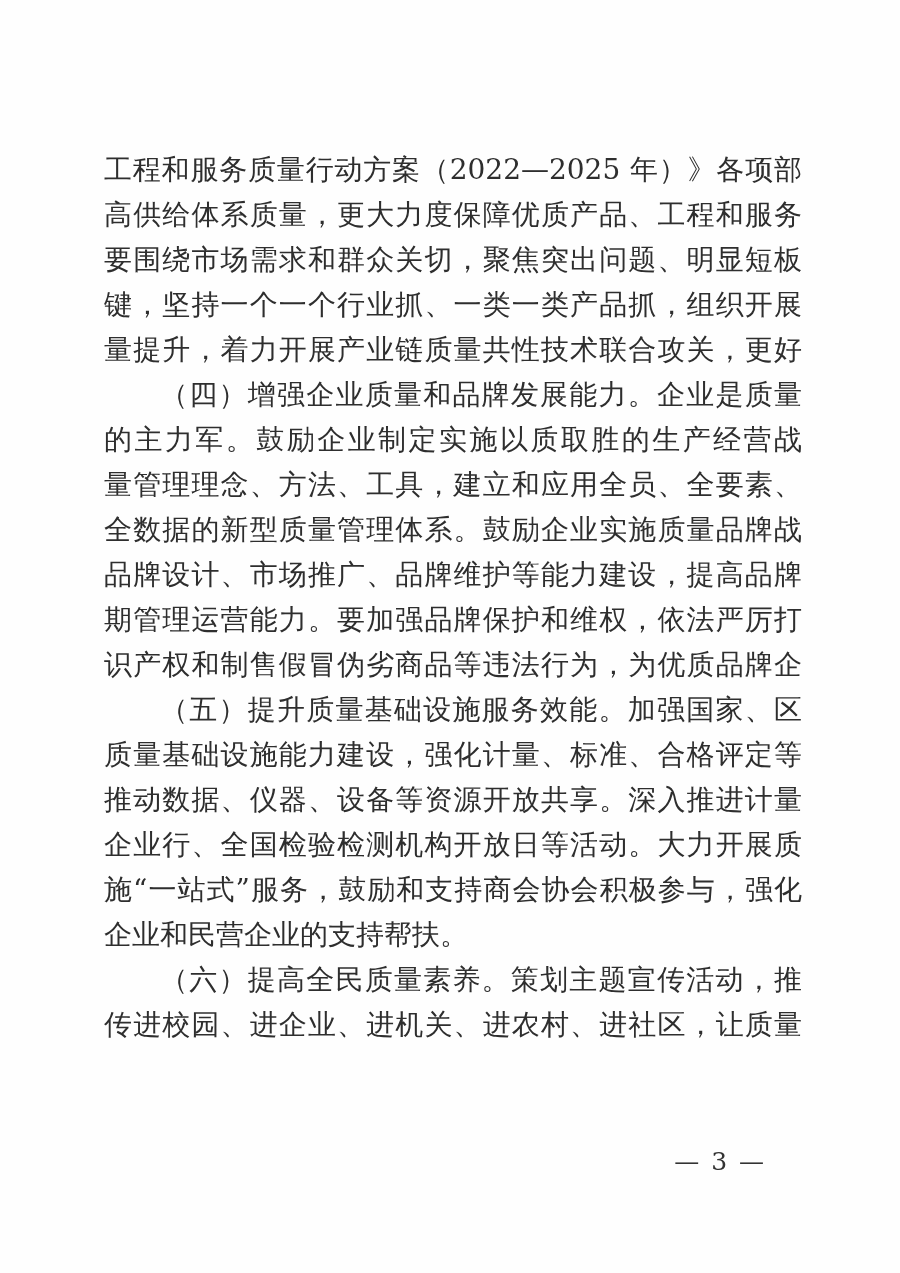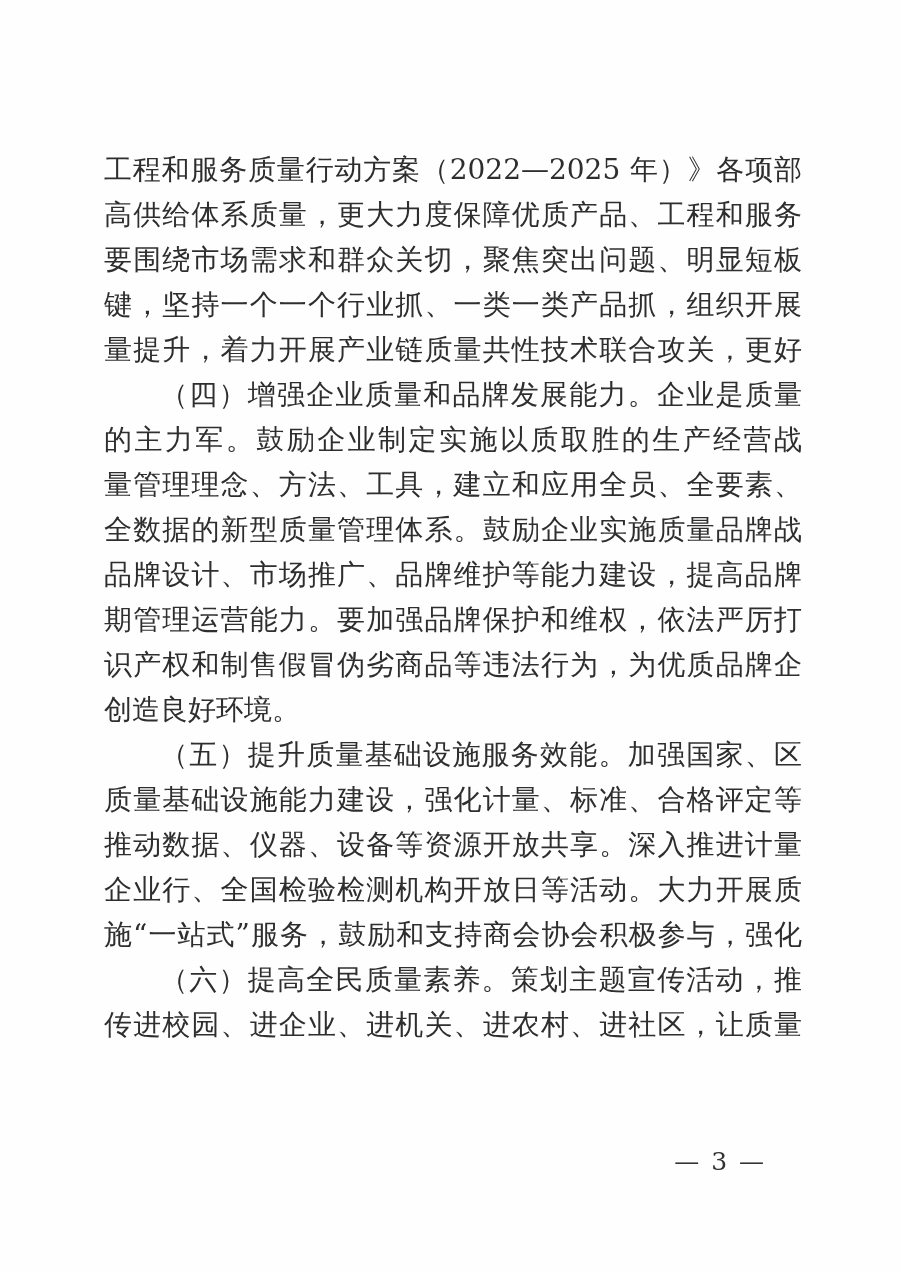--- a/index.html
+++ b/index.html
@@ -63,23 +63,23 @@
     <div class="line">要围绕市场需求和群众关切，聚焦突出问题、明显短板和发展关</div>
     <div class="line">键，坚持一个一个行业抓、一类一类产品抓，组织开展产业链质</div>
     <div class="line">量提升，着力开展产业链质量共性技术联合攻关，更好支撑现代</div>
     <div class="line indent">（四）增强企业质量和品牌发展能力。企业是质量强国建设</div>
     <div class="line">的主力军。鼓励企业制定实施以质取胜的生产经营战略，创新质</div>
     <div class="line">量管理理念、方法、工具，建立和应用全员、全要素、全过程、</div>
     <div class="line">全数据的新型质量管理体系。鼓励企业实施质量品牌战略，深化</div>
     <div class="line">品牌设计、市场推广、品牌维护等能力建设，提高品牌全生命周</div>
     <div class="line">期管理运营能力。要加强品牌保护和维权，依法严厉打击侵犯知</div>
     <div class="line">识产权和制售假冒伪劣商品等违法行为，为优质品牌企业发展</div>
-    <div class="line short">创造良好环境。</div>
     <div class="line indent">（五）提升质量基础设施服务效能。加强国家、区域、产业</div>
     <div class="line">质量基础设施能力建设，强化计量、标准、合格评定等技术服务，</div>
     <div class="line">推动数据、仪器、设备等资源开放共享。深入推进计量服务中小</div>
     <div class="line">企业行、全国检验检测机构开放日等活动。大力开展质量基础设</div>
     <div class="line">施“一站式”服务，鼓励和支持商会协会积极参与，强化对中小</div>
+    <div class="line short">企业和民营企业的支持帮扶。</div>
     <div class="line indent">（六）提高全民质量素养。策划主题宣传活动，推动质量宣</div>
     <div class="line">传进校园、进企业、进机关、进农村、进社区，让质量强国深入</div>
   </div>
   <div class="page-footer">— 3 —</div>
 </div>
 
 </body></html>

